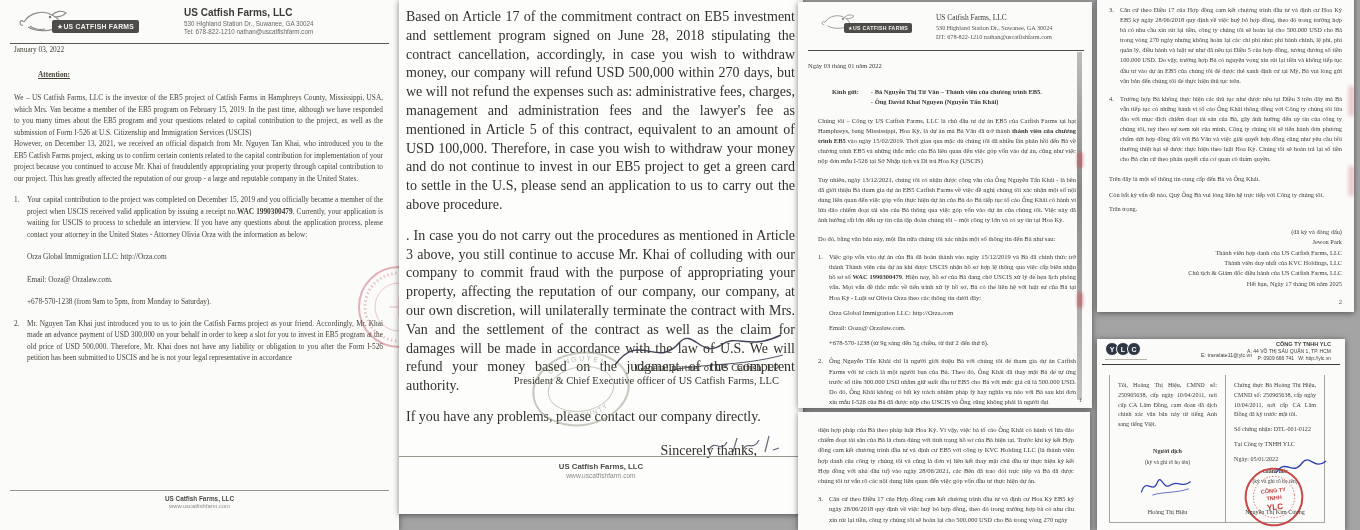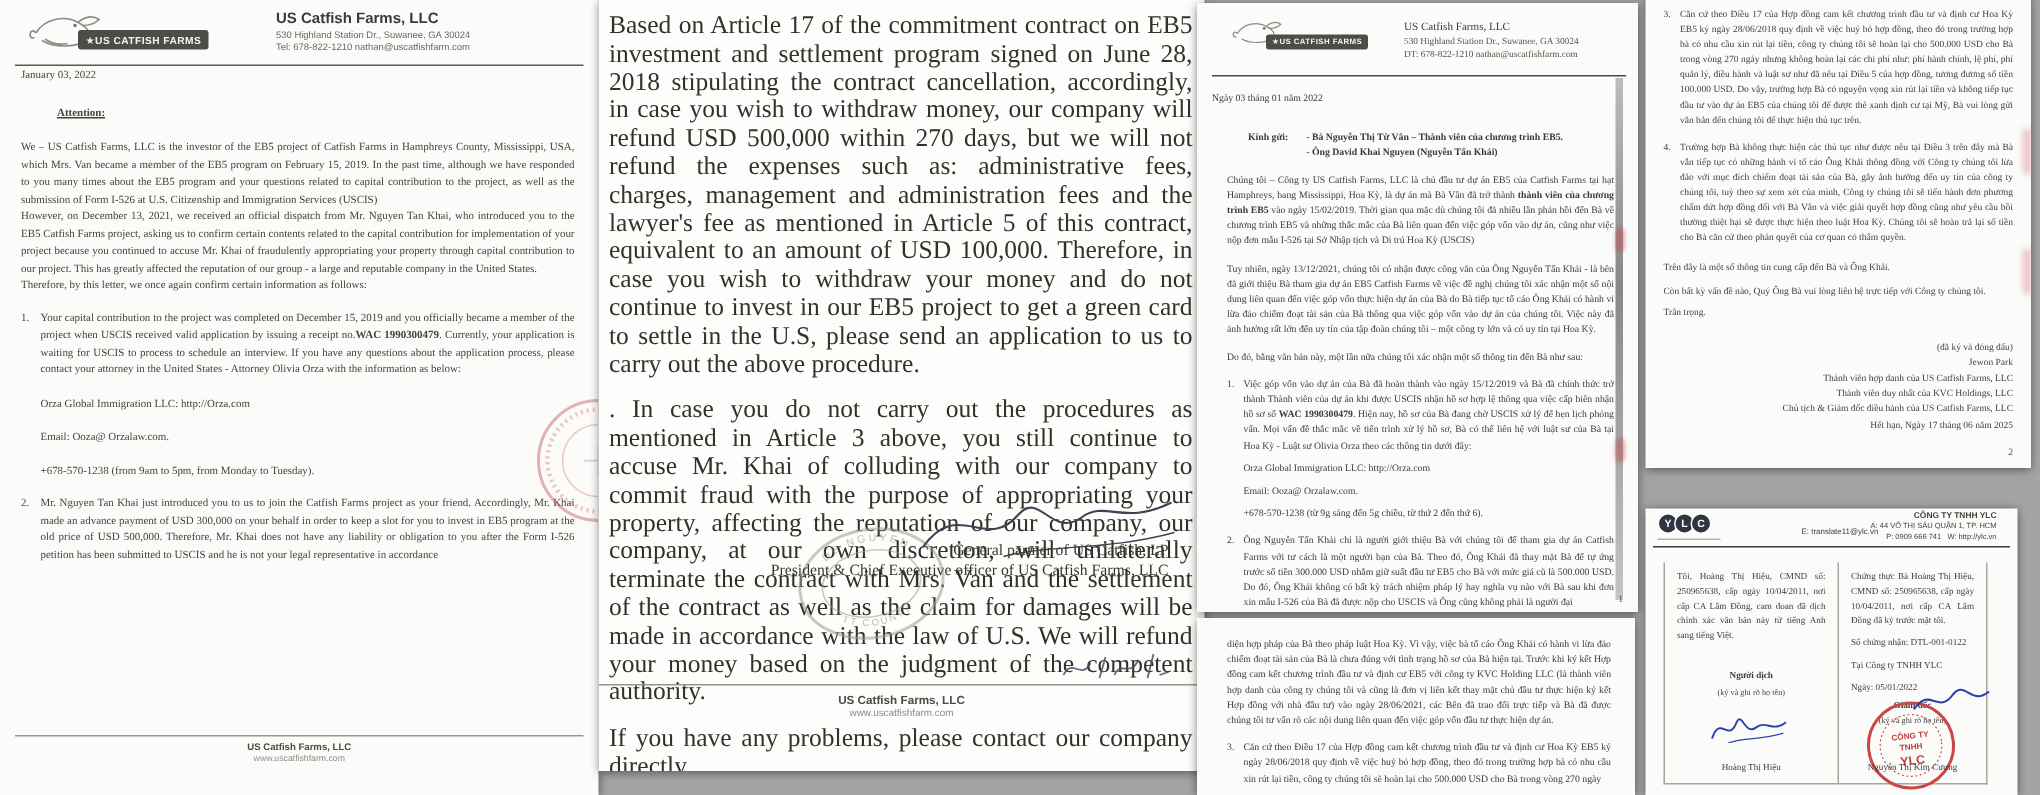--- a/index.html
+++ b/index.html
@@ -34,21 +34,21 @@
   #en1 .stamp-red{position:absolute;left:356px;top:264px;width:86px;height:86px;opacity:.8;}
   .foot{position:absolute;left:0;right:0;text-align:center;
         font-family:"Liberation Sans","DejaVu Sans",sans-serif;}
   #en1 .foot{top:490px;}
   .frule{border-top:1px solid #9a958c;margin:0 10px 4px;}
   .fco{font-size:6.4px;font-weight:bold;color:#4c4a45;}
   .fweb{font-size:5.8px;color:#8f8b84;margin-top:1px;}
 
   
   #en2{left:399px;top:0;width:404px;height:514px;z-index:2;background:#fdfdfc;}
-  #en2 .body{padding:8px 8px 0 7px;font-size:17px;line-height:18.8px;color:#34312b;text-align:justify;}
+  #en2 .body{padding:8px 8px 0 7px;font-size:14px;line-height:18.8px;color:#34312b;text-align:justify;}
   #en2 .p{margin-bottom:12px;}
   #en2 .closing{text-align:right;margin:15px 38px 0 0;}
   #en2 .sig{position:absolute;right:24px;top:361px;text-align:right;
             font-size:10.5px;line-height:13.4px;color:#3a372f;}
   #en2 .notary{position:absolute;left:130px;top:349px;width:104px;height:80px;
                opacity:.55;transform:rotate(-10deg);}
   #en2 .scr1{position:absolute;right:14px;top:325px;width:180px;height:52px;}
   #en2 .scr2{position:absolute;right:20px;top:428px;width:80px;height:34px;opacity:.85;}
   #en2 .foot{top:456px;}
   #en2 .frule{margin:0 0 5px;}
@@ -156,28 +156,27 @@
       </div>
     </div>
     <div class="rule"></div>
     <div class="body">
       <div class="date">January 03, 2022</div>
       <div class="attn">
         <span class="attn-label">Attention:</span>
       </div>
       <p class="p first">We – US Catfish Farms, LLC is the investor of the EB5 project of Catfish Farms in Hamphreys County, Mississippi, USA, which Mrs. Van became a member of the EB5 program on February 15, 2019. In the past time, although we have responded to you many times about the EB5 program and your questions related to capital contribution to the project, as well as the submission of Form I-526 at U.S. Citizenship and Immigration Services (USCIS)</p>
       <p class="p">However, on December 13, 2021, we received an official dispatch from Mr. Nguyen Tan Khai, who introduced you to the EB5 Catfish Farms project, asking us to confirm certain contents related to the capital contribution for implementation of your project because you continued to accuse Mr. Khai of fraudulently appropriating your property through capital contribution to our project. This has greatly affected the reputation of our group - a large and reputable company in the United States.</p>
-      <p class="p">Therefore, by this letter, we once again confirm certain information as follows:</p>
       <div class="item">
         <span class="no">1.</span>
         <span class="txt"><span>Your capital contribution to the project was completed on December 15, 2019 and you officially became a member of the project when USCIS received valid application by issuing a receipt no.</span><b>WAC 1990300479</b><span>. Currently, your application is waiting for USCIS to process to schedule an interview. If you have any questions about the application process, please contact your attorney in the United States - Attorney Olivia Orza with the information as below:</span></span>
       </div>
       <div class="cline">Orza Global Immigration LLC: http://Orza.com</div>
       <div class="cline">Email: Ooza@ Orzalaw.com.</div>
-      <div class="cline">+678-570-1238 (from 9am to 5pm, from Monday to Tuesday).</div>
+      <div class="cline">+678-570-1238 (from 9am to 5pm, from Monday to Saturday).</div>
       <div class="item">
         <span class="no">2.</span>
         <span class="txt">Mr. Nguyen Tan Khai just introduced you to us to join the Catfish Farms project as your friend. Accordingly, Mr. Khai made an advance payment of USD 300,000 on your behalf in order to keep a slot for you to invest in EB5 program at the old price of USD 500,000. Therefore, Mr. Khai does not have any liability or obligation to you after the Form I-526 petition has been submitted to USCIS and he is not your legal representative in accordance</span>
       </div>
     </div>
   </div>
   <svg class="stamp-red" viewBox="0 0 86 86">
     <circle cx="43" cy="43" r="40" fill="none" stroke="rgba(194,84,94,.55)" stroke-width="2"></circle>
     <circle cx="43" cy="43" r="34" fill="none" stroke="rgba(194,84,94,.4)" stroke-width="3" stroke-dasharray="1.5 2.5"></circle>
     <circle cx="43" cy="43" r="24" fill="none" stroke="rgba(194,84,94,.4)" stroke-width="1"></circle>
@@ -188,20 +187,21 @@
     <div class="fco">US Catfish Farms, LLC</div>
     <div class="fweb">www.uscatfishfarm.com</div>
   </div>
 </div>
 
 <div class="sheet" id="en2">
   <div class="body">
     <p class="p">Based on Article 17 of the commitment contract on EB5 investment and settlement program signed on June 28, 2018 stipulating the contract cancellation, accordingly, in case you wish to withdraw money, our company will refund USD 500,000 within 270 days, but we will not refund the expenses such as: administrative fees, charges, management and administration fees and the lawyer's fee as mentioned in Article 5 of this contract, equivalent to an amount of USD 100,000. Therefore, in case you wish to withdraw your money and do not continue to invest in our EB5 project to get a green card to settle in the U.S, please send an application to us to carry out the above procedure.</p>
     <p class="p">. In case you do not carry out the procedures as mentioned in Article 3 above, you still continue to accuse Mr. Khai of colluding with our company to commit fraud with the purpose of appropriating your property, affecting the reputation of our company, our company, at our own discretion, will unilaterally terminate the contract with Mrs. Van and the settlement of the contract as well as the claim for damages will be made in accordance with the law of U.S. We will refund your money based on the judgment of the competent authority.</p>
     <p class="p">If you have any problems, please contact our company directly.</p>
+    <div class="closing">Sincerely thanks,</div>
   </div>
   <svg class="notary" viewBox="0 0 104 80">
     <defs>
       <path id="ntop" d="M14,40 A38,28 0 0 1 90,40"></path>
       <path id="nbot" d="M14,40 A38,28 0 0 0 90,40"></path>
     </defs>
     <ellipse cx="52" cy="40" rx="48" ry="36" fill="none" stroke="#98a18c" stroke-width="2"></ellipse>
     <ellipse cx="52" cy="40" rx="33" ry="22" fill="none" stroke="#98a18c" stroke-width="1"></ellipse>
     <text font-size="7" fill="#858c74" letter-spacing="2" font-family="Liberation Sans,sans-serif">
       <textPath href="#ntop" startOffset="22%">DE NGUYEN</textPath>

